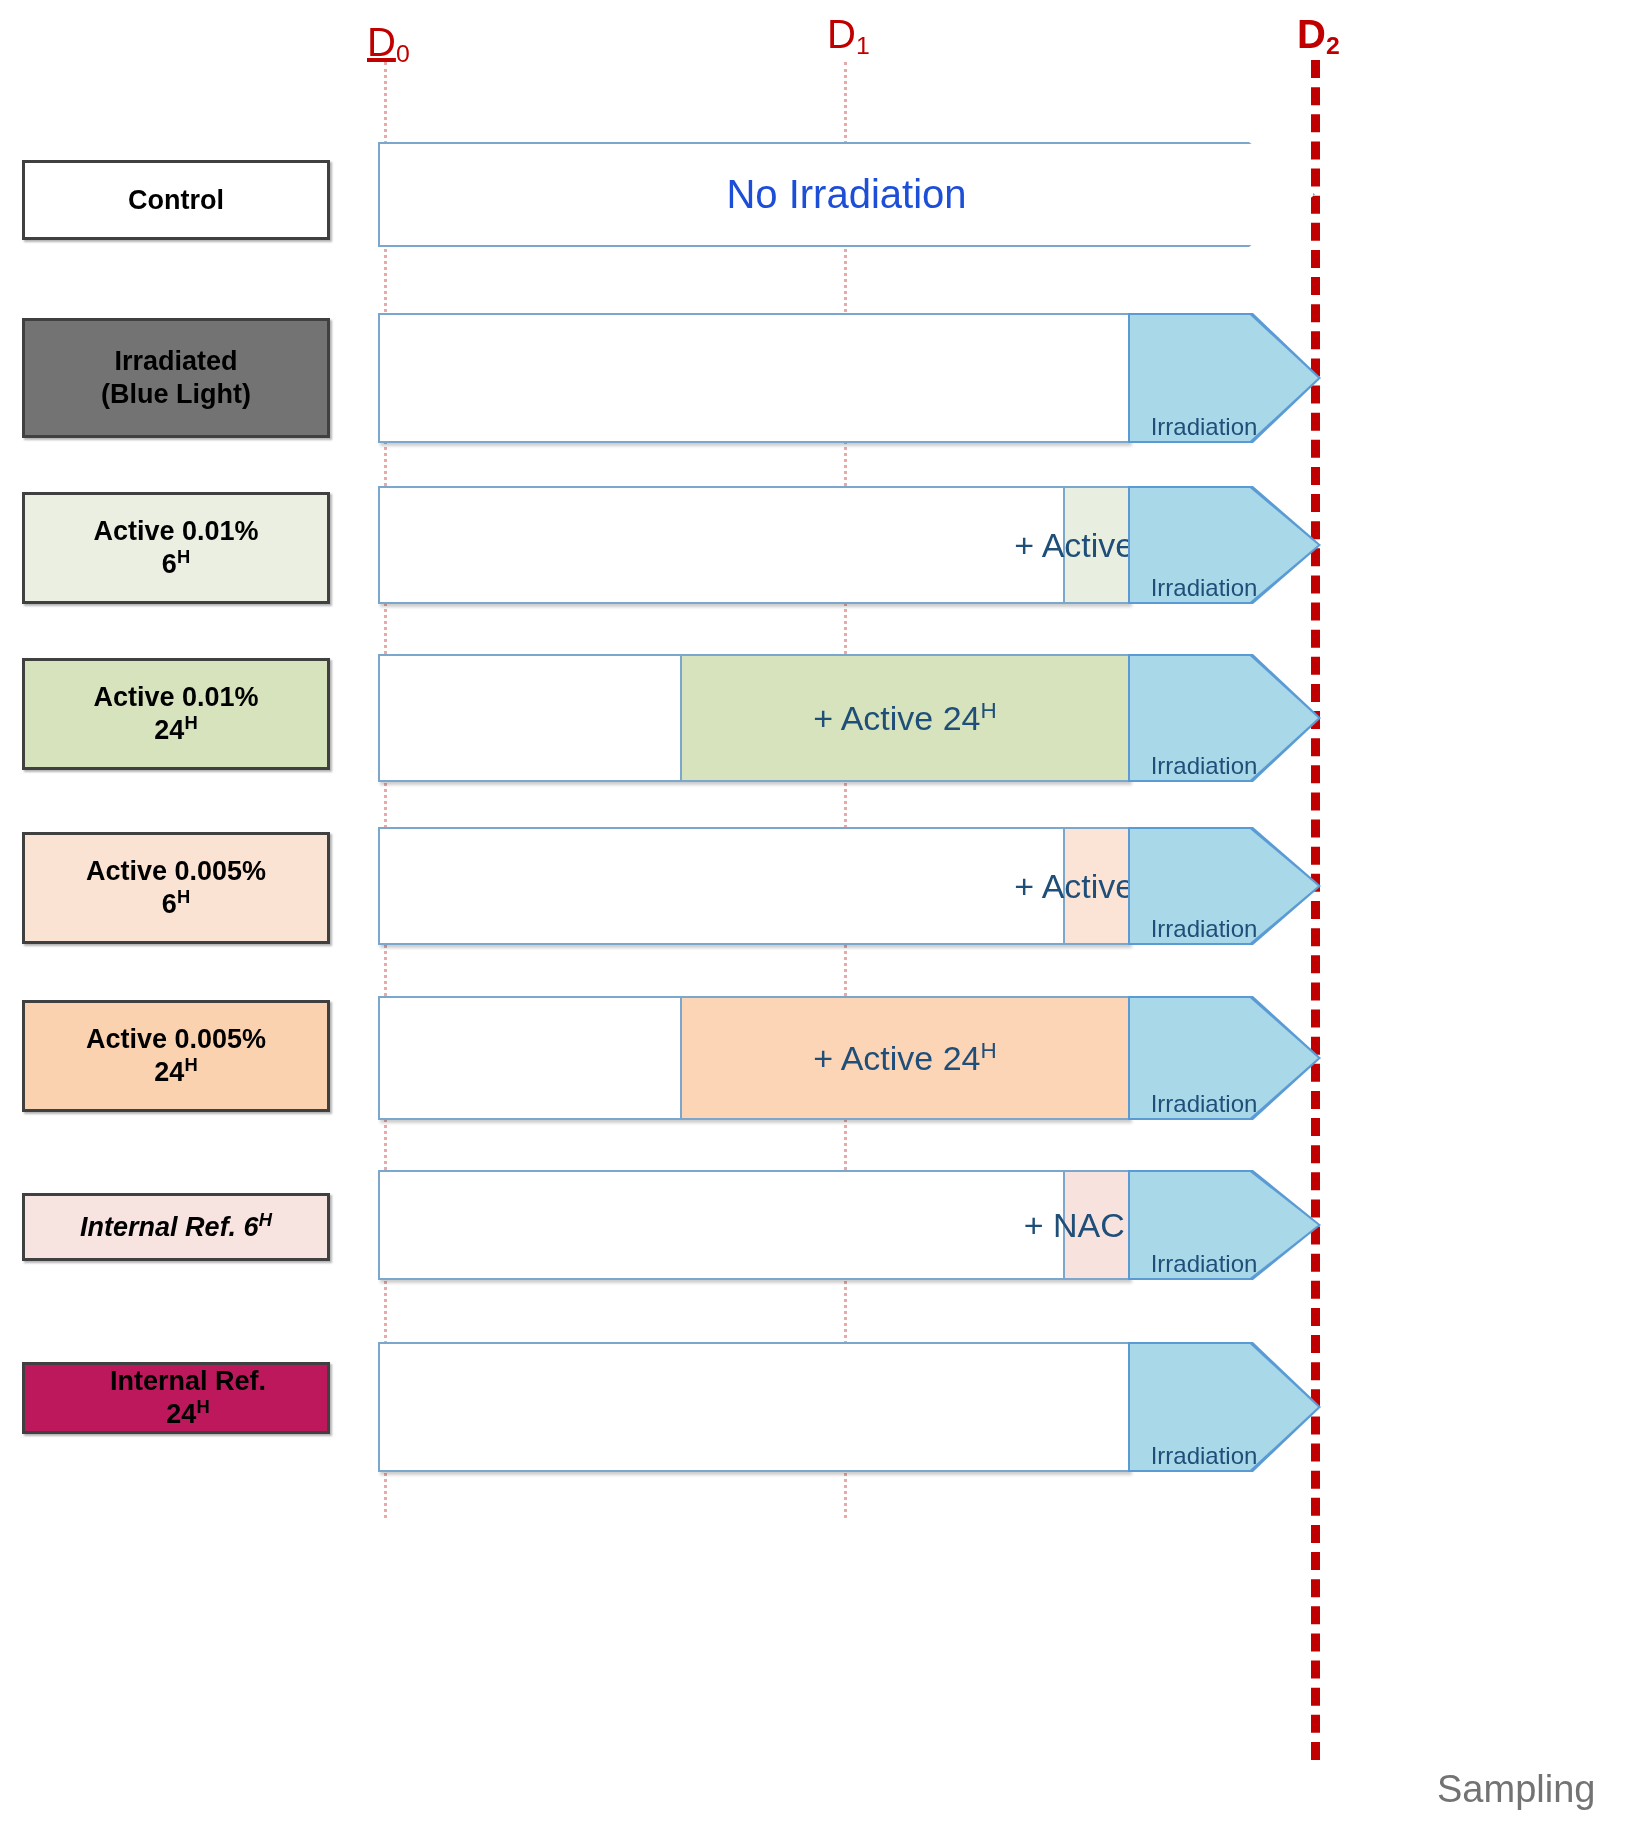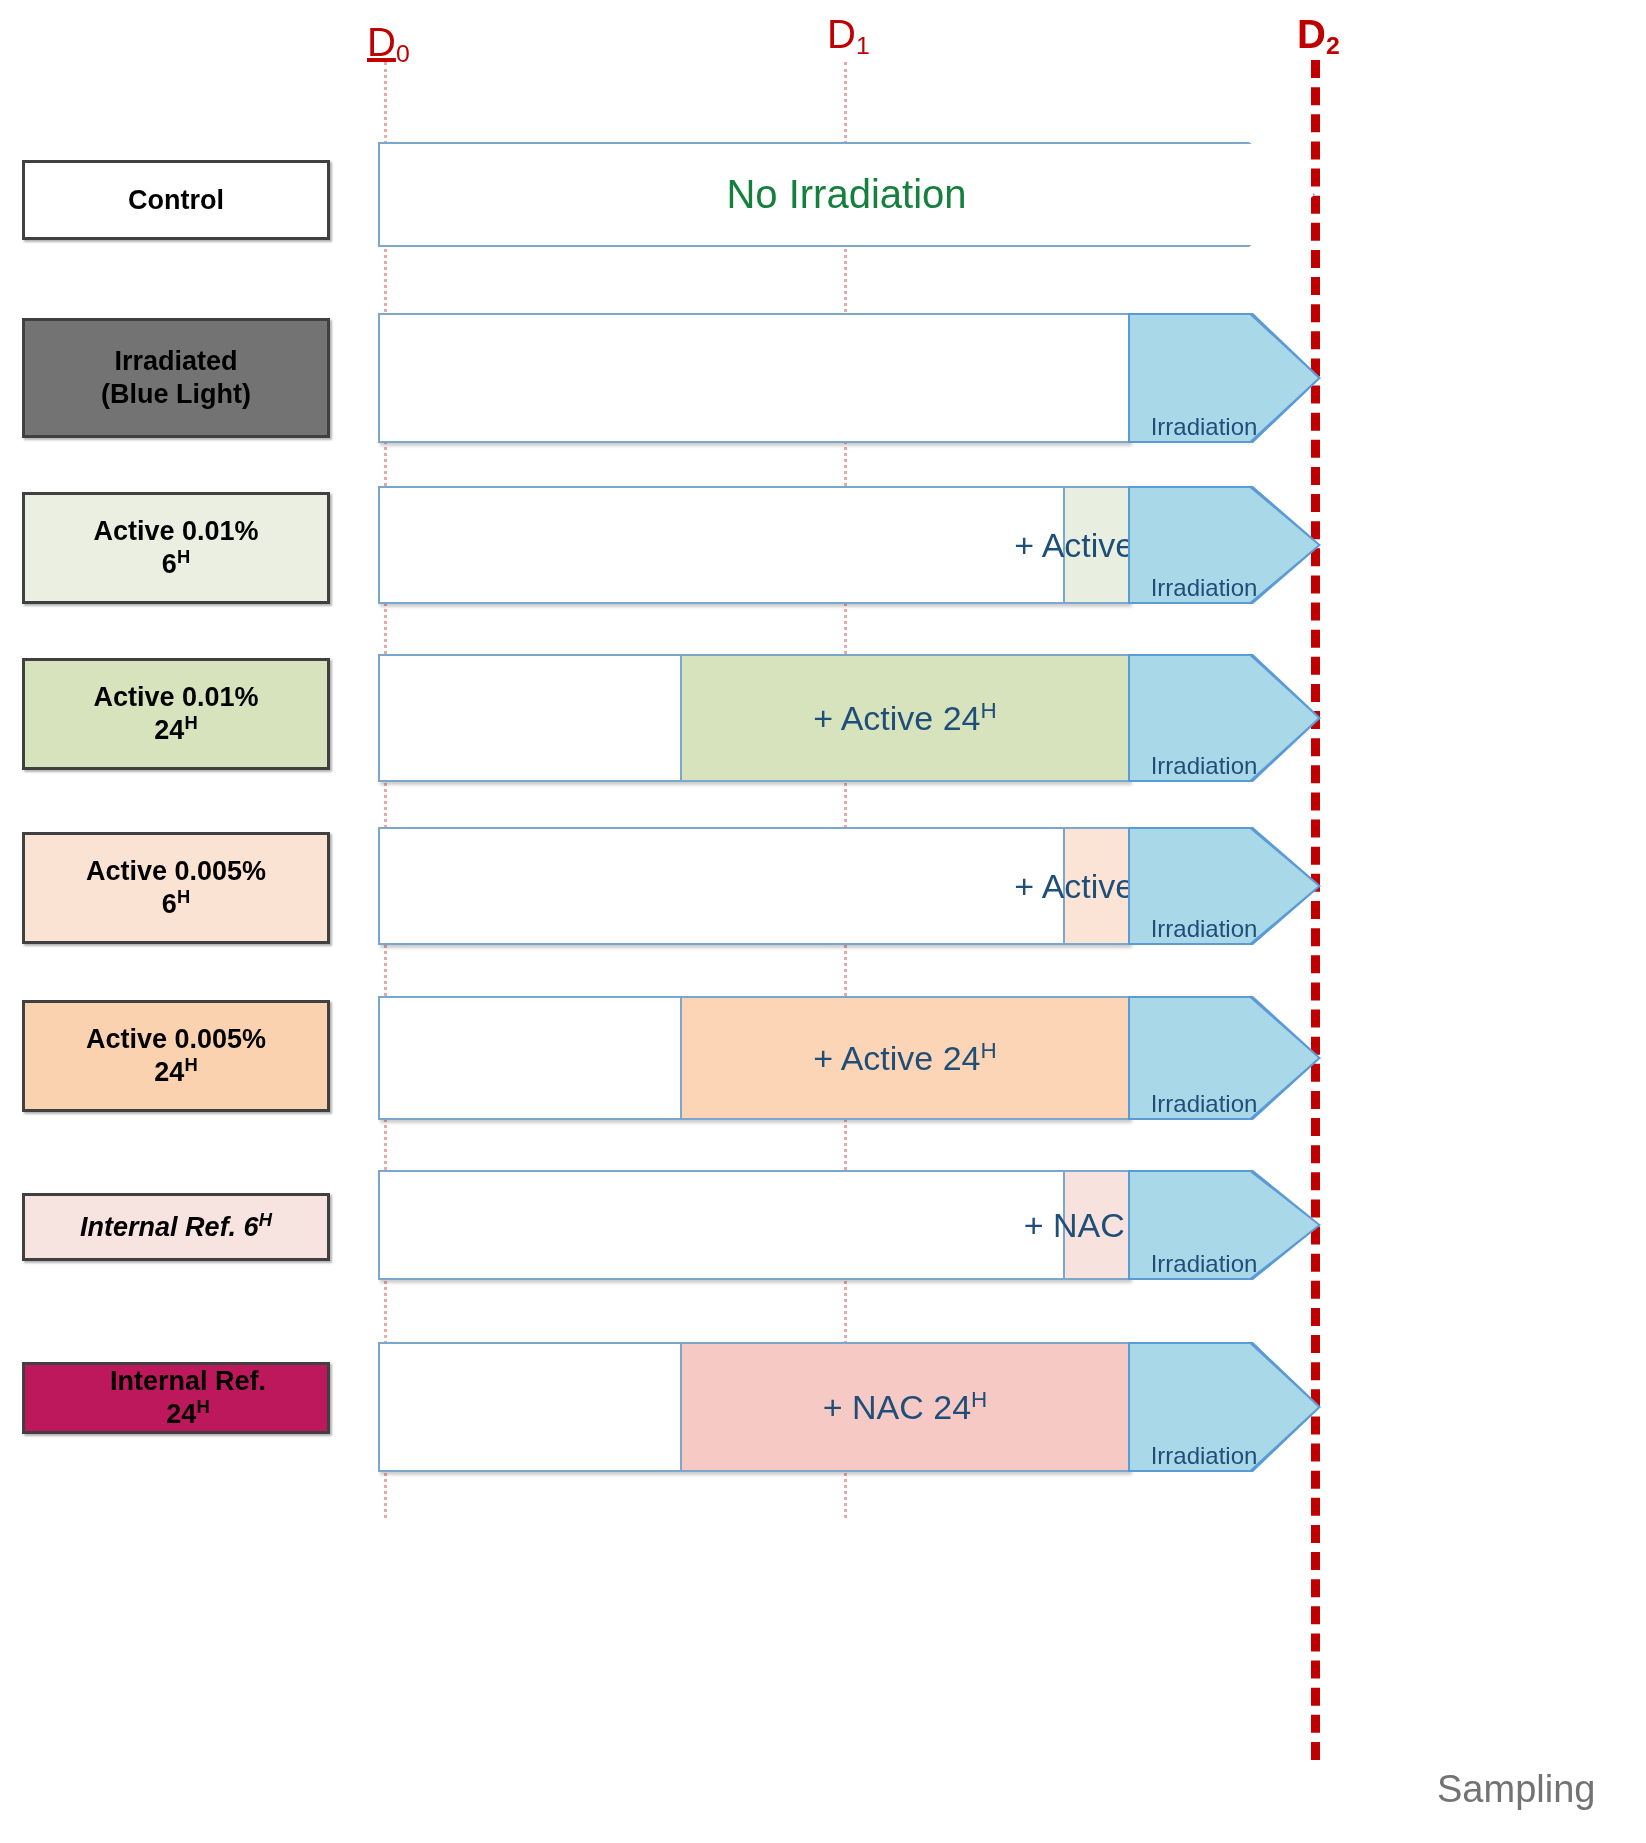--- a/index.html
+++ b/index.html
@@ -27,21 +27,21 @@
   .seg{position:absolute;top:0;height:100%;box-sizing:border-box;
        border:2px solid #7BA7CD;
        display:flex;align-items:center;justify-content:center;
        font-size:34px;color:#1F4E79;white-space:nowrap;}
   .seg sup{font-size:0.66em;vertical-align:super;line-height:0;}
 
   
   .arrow-plain{position:absolute;top:0;height:100%;
        border:2px solid #7BA7CD;background:#FFFFFF;box-sizing:border-box;
        display:flex;align-items:center;justify-content:center;
-       font-size:40px;color:#15803d;
+       font-size:40px;color:#1d4ed8;
        clip-path:polygon(0 0, calc(100% - 66px) 0, 100% 50%, calc(100% - 66px) 100%, 0 100%);
        box-shadow:2px 3px 3px rgba(0,0,0,0.18);}
 
   
   .irr-head{position:absolute;top:0;height:100%;background:#A9D8E8;
        display:flex;align-items:flex-end;justify-content:center;
        font-size:24px;color:#1F4E79;white-space:nowrap;
        clip-path:polygon(0 0, calc(100% - 68px) 0, 100% 50%, calc(100% - 68px) 100%, 0 100%);
        filter:drop-shadow(2px 3px 2px rgba(0,0,0,0.28));}
   .irr-head-border{position:absolute;top:0;height:100%;
@@ -161,23 +161,20 @@
       </div>
       <div class="irr-wrap" style="left: 750px; width: 193px;">
         <div class="irr-head-border" style="left: 0px; width: 100%;"></div>
         <div class="irr-head" style="left: 2px; top: 2px; height: calc(100% - 4px); width: calc(100% - 5px);">
           <span style="margin-right:40px;">Irradiation</span>
         </div>
       </div>
     </div>
     <div class="row" style="top: 1342px; height: 130px; width: 937px;">
       <div class="bar" style="width: 752px;"></div>
-      <div class="seg" style="left: 302px; width: 450px; background: rgb(247, 201, 197);">
-        <span>+ NAC 24<sup>H</sup></span>
-      </div>
       <div class="irr-wrap" style="left: 750px; width: 193px;">
         <div class="irr-head-border" style="left: 0px; width: 100%;"></div>
         <div class="irr-head" style="left: 2px; top: 2px; height: calc(100% - 4px); width: calc(100% - 5px);">
           <span style="margin-right:40px;">Irradiation</span>
         </div>
       </div>
     </div>
   </div>
 
 <div class="sampling" style="left:1437px;top:1768px;">Sampling</div>

